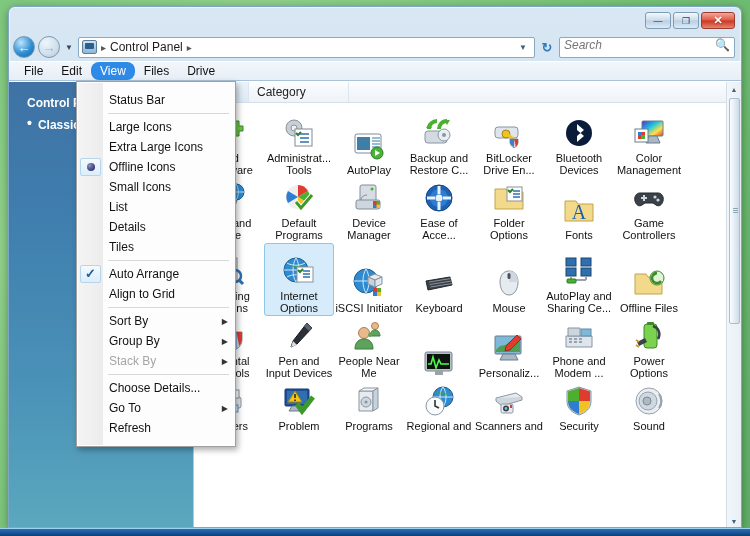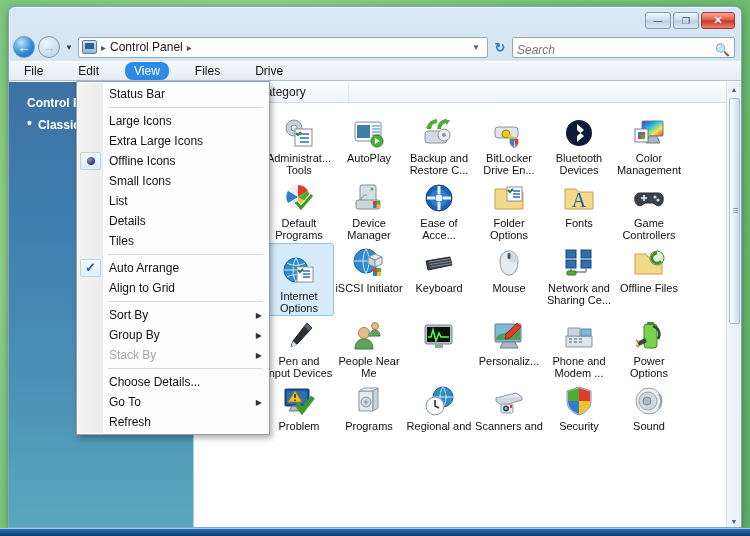--- a/index.html
+++ b/index.html
@@ -72,36 +72,35 @@
   .pc-icon{
     width:15px;height:14px;border:1px solid #5b7f9e;border-radius:2px;
     background:linear-gradient(180deg,#cfe3f2,#8fb6d4);
     position:relative;flex:none;
   }
   .pc-icon:after{content:"";position:absolute;left:2px;top:2px;width:9px;height:6px;background:#2a5f8f;border-radius:1px;}
   .crumb-sep{ color:#555; font-size:10px; }
   .addr-dd{ margin-left:auto;font-size:8px;color:#3a5f80;padding:0 4px; }
   .refresh{ width:18px;text-align:center;color:#2f7cc0;font-size:13px;font-weight:bold; }
   .searchbox{
-    width:223px;height:21px;background:#fff;border:1px solid #8aa9c2;border-radius:2px;
-    display:flex;align-items:flex-end;padding:0 4px;
+    width:176px;height:21px;background:#fff;border:1px solid #8aa9c2;border-radius:2px;
+    display:flex;align-items:flex-start;padding:0 4px;
   }
   .searchbox input{
     border:0;outline:0;width:100%;font-family:"Liberation Sans",sans-serif;
     font-size:12px;font-style:italic;color:#555;background:transparent;
   }
   .mag{ color:#3a6f9e;font-size:12px; }
 
   
   .menubar{
     height:20px;display:flex;align-items:stretch;
     background:linear-gradient(180deg,#f2f7fb,#e6eef6);
     border-top:1px solid #ffffff; border-bottom:1px solid #a9c2d8;
     padding-left:6px;
-    gap:17px;
   }
   .menubar > div{
     padding:0 9px;display:flex;align-items:center;font-size:12px;color:#111;
   }
   .menubar > div.active{ background:#2e8ae6; color:#fff;border-radius:8px; }
 
   
   .winbody{
     position:relative; height:448px; display:flex;
     background:#fff; border-top:1px solid #fff;
@@ -128,21 +127,21 @@
   .colhead .cell.first{ width:55px; background:linear-gradient(180deg,#eaf2fa,#dce9f5); }
   .colhead .cell.grow{ flex:1; border-right:none; }
 
   .grid{
     padding:10px 0 0 0; display:flex; flex-wrap:wrap; align-content:flex-start;
     width:495px;
   }
   .tile{
     width:70px; padding:4px 1px 2px; text-align:center;
     display:flex;flex-direction:column;align-items:center;gap:3px;
-    font-size:11px;color:#111; line-height:12px;
+    font-size:11px;color:#111; line-height:12px;justify-content:flex-end;
   }
   .tile.selected{
     background:#d7ecfb; border:1px solid #8fc5e8; border-radius:3px;
     padding:11px 0 1px;
   }
   .tile .ico{ width:32px;height:32px;display:block; }
   .tile .lbl{ word-wrap:break-word; }
 
   .vscroll{
     position:absolute; right:0; top:0; width:15px; height:100%;
@@ -157,24 +156,24 @@
     position:relative;
   }
   .vs-thumb:after{
     content:"";position:absolute;left:3px;top:50%;margin-top:-3px;width:5px;height:6px;
     background:repeating-linear-gradient(180deg,#8fa5b8 0 1px,transparent 1px 2px);
   }
   .vs-spacer{ flex:1; }
 
   
   .menu{
-    position:absolute; left:67px; top:74px; width:194px;
+    position:absolute; left:67px; top:74px; width:160px;
     background:#fdfdfd; border:1px solid #a0a0a0;
     box-shadow:2px 3px 6px rgba(0,0,0,.32);
-    padding:2px 0; font-size:12px; color:#111; z-index:40;
+    padding:8px 0; font-size:12px; color:#111; z-index:40;
   }
   .menu .gutter-bg{
     position:absolute;left:1px;top:1px;bottom:1px;width:25px;
     background:linear-gradient(90deg,#f4f4f4,#ececec);
   }
   .mi{
     position:relative; height:20px; display:flex; align-items:center;
     padding-left:32px; padding-right:18px; z-index:2;
   }
   .mi.disabled{ color:#a5a5a5; }
@@ -487,21 +486,21 @@
           </div>
           <div class="tile">
             <span class="ico"><svg width="32" height="32" viewBox="0 0 32 32">
                 <rect x="3" y="3" width="10" height="8" fill="#2f6fae" stroke="#1b4672"></rect>
                 <rect x="18" y="3" width="10" height="8" fill="#2f6fae" stroke="#1b4672"></rect>
                 <rect x="3" y="13" width="10" height="8" fill="#2f6fae" stroke="#1b4672"></rect>
                 <rect x="18" y="13" width="10" height="8" fill="#2f6fae" stroke="#1b4672"></rect>
                 <path d="M8 21v4M23 21v4M8 25h15" stroke="#9aa3ac" stroke-width="2"></path>
                 <rect x="4" y="24" width="9" height="4" rx="1" fill="#4caf30" stroke="#2d7d22"></rect>
               </svg></span>
-            <span class="lbl">Network and Sharing Ce...</span>
+            <span class="lbl">AutoPlay and Sharing Ce...</span>
           </div>
           <div class="tile">
             <span class="ico"><svg width="32" height="32" viewBox="0 0 32 32">
                 <path d="M2 7h11l2 3h14v17H2z" fill="#f3d98a" stroke="#c2a34d"></path>
                 <circle cx="24" cy="11" r="7" fill="#dff3d6" stroke="#3d8a26"></circle>
                 <path d="M24 6a5 5 0 104 8" stroke="#3d8a26" stroke-width="2.5" fill="none"></path>
                 <path d="M21 5l3 2-3 2z" fill="#3d8a26"></path>
               </svg></span>
             <span class="lbl">Offline Files</span>
           </div>

